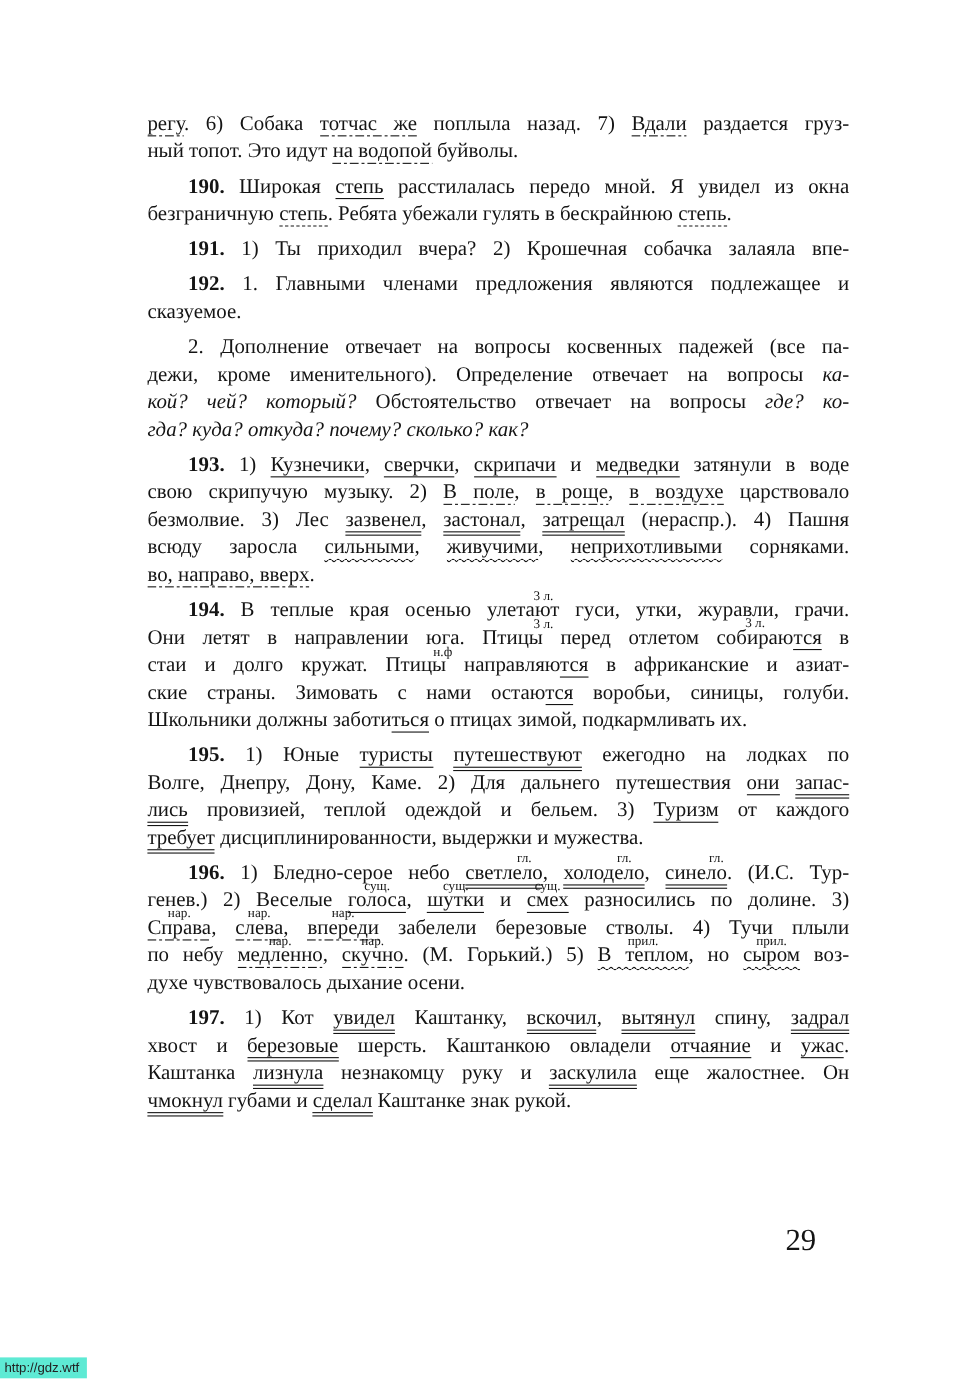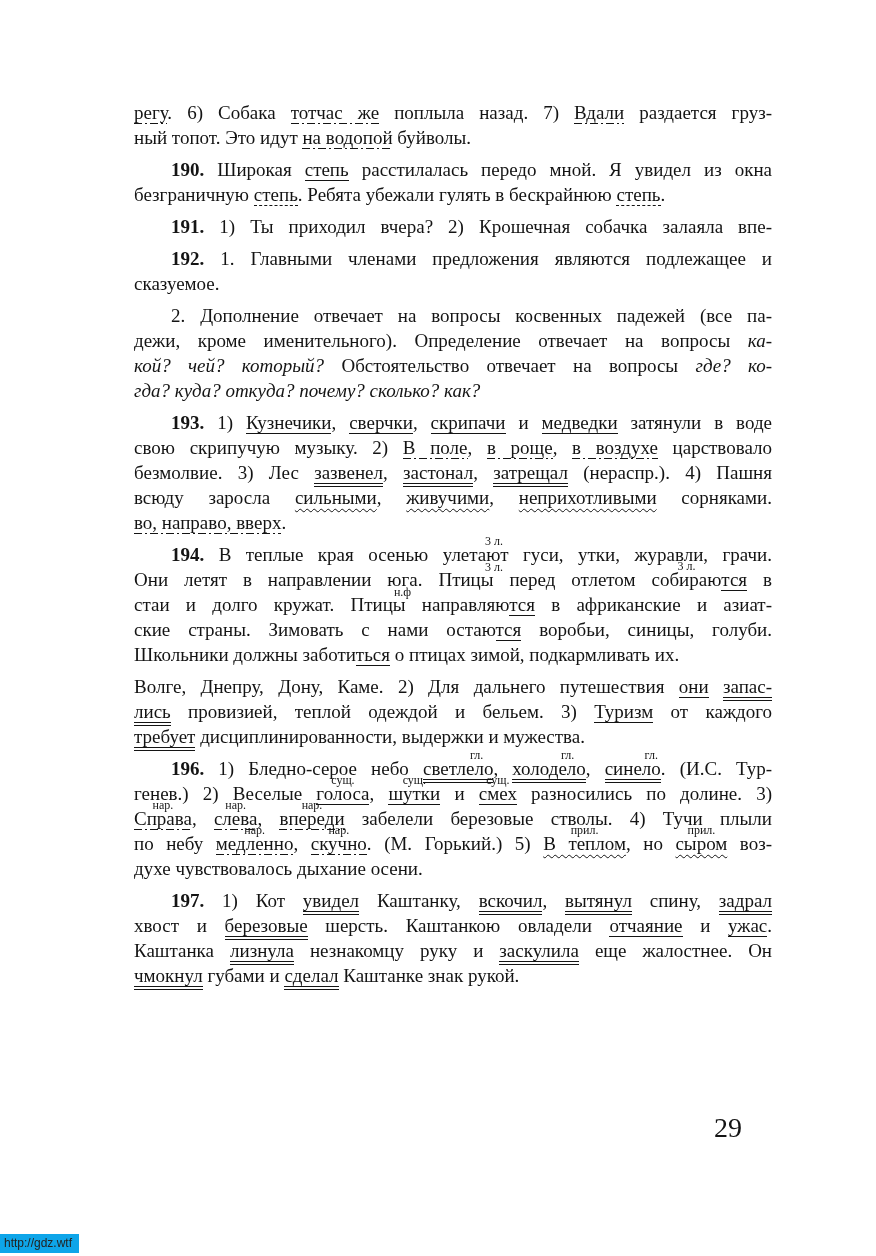--- a/index.html
+++ b/index.html
@@ -71,33 +71,34 @@
         <div class="line last"><span class="seg u-dashdot">во, направо, вверх</span><span class="seg">.</span></div>
       </div>
       <div class="para">
         <div class="line indent"><span class="seg b">194.</span><span class="seg"> В теплые края осенью </span><span class="seg anch">улетают<span class="note above">3 л.</span><span class="note below">3 л.</span></span><span class="seg"> гуси, утки, журавли, грачи.</span></div>
         <div class="line"><span class="seg">Они летят в направлении </span><span class="seg anch">юга<span class="note below">н.ф</span></span><span class="seg">. Птицы перед отлетом </span><span class="seg anch">собираю<span class="note above">3 л.</span></span><span class="seg u-solid">тся</span><span class="seg"> в</span></div>
         <div class="line"><span class="seg">стаи и долго кружат. Птицы направляю</span><span class="seg u-solid">тся</span><span class="seg"> в африканские и азиат-</span></div>
         <div class="line"><span class="seg">ские страны. Зимовать с нами остаю</span><span class="seg u-solid">тся</span><span class="seg"> воробьи, синицы, голуби.</span></div>
         <div class="line last"><span class="seg">Школьники должны заботи</span><span class="seg u-solid">ться</span><span class="seg"> о птицах зимой, подкармливать их.</span></div>
       </div>
       <div class="para">
+        <div class="line indent"><span class="seg b">195.</span><span class="seg"> 1) Юные </span><span class="seg u-solid">туристы</span><span class="seg"> </span><span class="seg u-double">путешествуют</span><span class="seg"> ежегодно на лодках по</span></div>
         <div class="line"><span class="seg">Волге, Днепру, Дону, Каме. 2) Для дальнего путешествия </span><span class="seg u-solid">они</span><span class="seg"> </span><span class="seg u-double">запас-</span></div>
         <div class="line"><span class="seg u-double">лись</span><span class="seg"> провизией, теплой одеждой и бельем. 3) </span><span class="seg u-solid">Туризм</span><span class="seg"> от каждого</span></div>
         <div class="line last"><span class="seg u-double">требует</span><span class="seg"> дисциплинированности, выдержки и мужества.</span></div>
       </div>
       <div class="para">
         <div class="line indent"><span class="seg b">196.</span><span class="seg"> 1) Бледно-серое небо </span><span class="seg u-double anch">светлело<span class="note above">гл.</span></span><span class="seg">, </span><span class="seg u-double anch">холодело<span class="note above">гл.</span></span><span class="seg">, </span><span class="seg u-double anch">синело<span class="note above">гл.</span></span><span class="seg">. (И.С. Тур-</span></div>
         <div class="line"><span class="seg">генев.) 2) Веселые </span><span class="seg u-solid anch">голоса<span class="note above">сущ.</span></span><span class="seg">, </span><span class="seg u-solid anch">шутки<span class="note above">сущ.</span></span><span class="seg"> и </span><span class="seg u-solid anch">смех<span class="note above">сущ.</span></span><span class="seg"> разносились по долине. 3)</span></div>
         <div class="line"><span class="seg u-dashdot anch">Справа<span class="note above">нар.</span></span><span class="seg">, </span><span class="seg u-dashdot anch">слева<span class="note above">нар.</span></span><span class="seg">, </span><span class="seg u-dashdot anch">впереди<span class="note above">нар.</span></span><span class="seg"> забелели березовые стволы. 4) Тучи плыли</span></div>
         <div class="line"><span class="seg">по небу </span><span class="seg u-dashdot anch">медленно<span class="note above">нар.</span></span><span class="seg">, </span><span class="seg u-dashdot anch">скучно<span class="note above">нар.</span></span><span class="seg">. (М. Горький.) 5) </span><span class="seg u-wavy anch">В теплом<span class="note above">прил.</span></span><span class="seg">, но </span><span class="seg u-wavy anch">сыром<span class="note above">прил.</span></span><span class="seg"> воз-</span></div>
         <div class="line last"><span class="seg">духе чувствовалось дыхание осени.</span></div>
       </div>
       <div class="para">
         <div class="line indent"><span class="seg b">197.</span><span class="seg"> 1) Кот </span><span class="seg u-double">увидел</span><span class="seg"> Каштанку, </span><span class="seg u-double">вскочил</span><span class="seg">, </span><span class="seg u-double">вытянул</span><span class="seg"> спину, </span><span class="seg u-double">задрал</span></div>
         <div class="line"><span class="seg">хвост и </span><span class="seg u-double">березовые</span><span class="seg"> шерсть. Каштанкою овладели </span><span class="seg u-solid">отчаяние</span><span class="seg"> и </span><span class="seg u-solid">ужас</span><span class="seg">.</span></div>
         <div class="line"><span class="seg">Каштанка </span><span class="seg u-double">лизнула</span><span class="seg"> незнакомцу руку и </span><span class="seg u-double">заскулила</span><span class="seg"> еще жалостнее. Он</span></div>
         <div class="line last"><span class="seg u-double">чмокнул</span><span class="seg"> губами и </span><span class="seg u-double">сделал</span><span class="seg"> Каштанке знак рукой.</span></div>
       </div>
     </div>
   <div class="pagenum">29</div>
-  <a class="footer" href="#" style="background: #0ea5e9;">http://gdz.wtf</a>
+  <a class="footer" href="#" style="background: #5eead4;">http://gdz.wtf</a>
 </div>
 
 </body></html>

